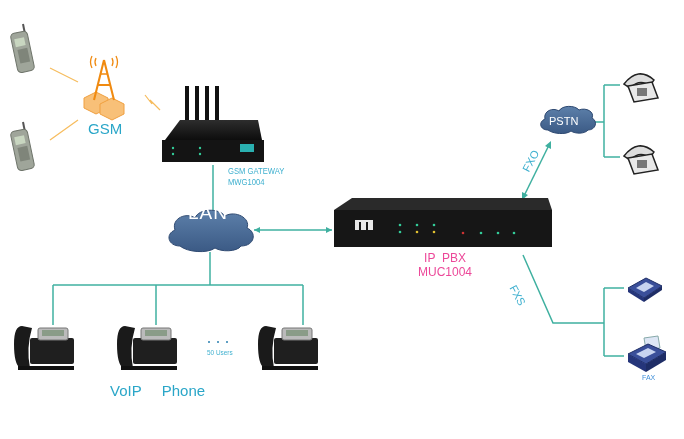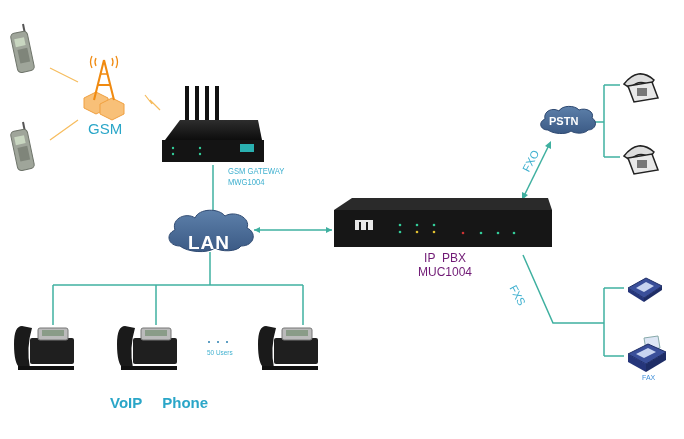--- a/index.html
+++ b/index.html
@@ -1,28 +1,28 @@
 <!DOCTYPE html>
 <html><head>
   <meta charset="utf-8">
   <style>
     html, body { margin:0; padding:0; background:#ffffff; }
     body { width:684px; height:439px; position:relative; overflow:hidden; font-family:"Liberation Sans", sans-serif; }
     svg.stage { position:absolute; left:0; top:0; }
     .lbl { position:absolute; color:#2aa6c8; font-family:"Liberation Sans", sans-serif; white-space:nowrap; }
     .lbl-gsm { left:88px; top:120px; font-size:15px;text-align:right; }
     .lbl-gw { left:228px; top:166px; font-size:9px; line-height:11px; color:#3fb0cf; transform:scaleX(0.85); transform-origin:left top; }
-    .lbl-pbx { left:418px; top:251px; font-size:12px; line-height:14px; text-align:center; color:#701a75; }
-    .lbl-voip { left:110px; top:394px; font-size:15px; word-spacing:6px;font-weight:bold; }
+    .lbl-pbx { left:418px; top:251px; font-size:12px; line-height:14px; text-align:center; color:#ec4899; }
+    .lbl-voip { left:110px; top:382px; font-size:15px; word-spacing:6px; }
     .lbl-users { left:207px; top:348px; font-size:8px; color:#3fb0cf; transform:scaleX(0.8); transform-origin:left top; }
     .lbl-fax { left:642px; top:374px; font-size:7px; color:#3f8fd8; }
     .lbl-fxo { left:520px; top:168px; font-size:11px; color:#3fb0cf; transform:rotate(-62deg); transform-origin:left top; }
     .lbl-fxs { left:518px; top:283px; font-size:11px; color:#3fb0cf; transform:rotate(62deg); transform-origin:left top; }
-    .cloud-text { position:absolute; color:#ffffff; font-weight:bold; }
-    .lan-text { left:188px; top:232px; font-size:19px; letter-spacing:1px; }
+    .cloud-text { position:absolute; color:#ffffff; font-weight:normal; }
+    .lan-text { left:188px; top:202px; font-size:19px; letter-spacing:1px; }
     .pstn-text { left:549px; top:115px; font-size:11px; }
   </style>
 </head>
 <body>
 
 <svg class="stage" width="684" height="439" viewBox="0 0 684 439">
   <defs>
     <linearGradient id="devtop" x1="0" y1="0" x2="0" y2="1">
       <stop offset="0" stop-color="#2d2d2d"></stop>
         <stop offset="1" stop-color="#0d0d0d"></stop>

